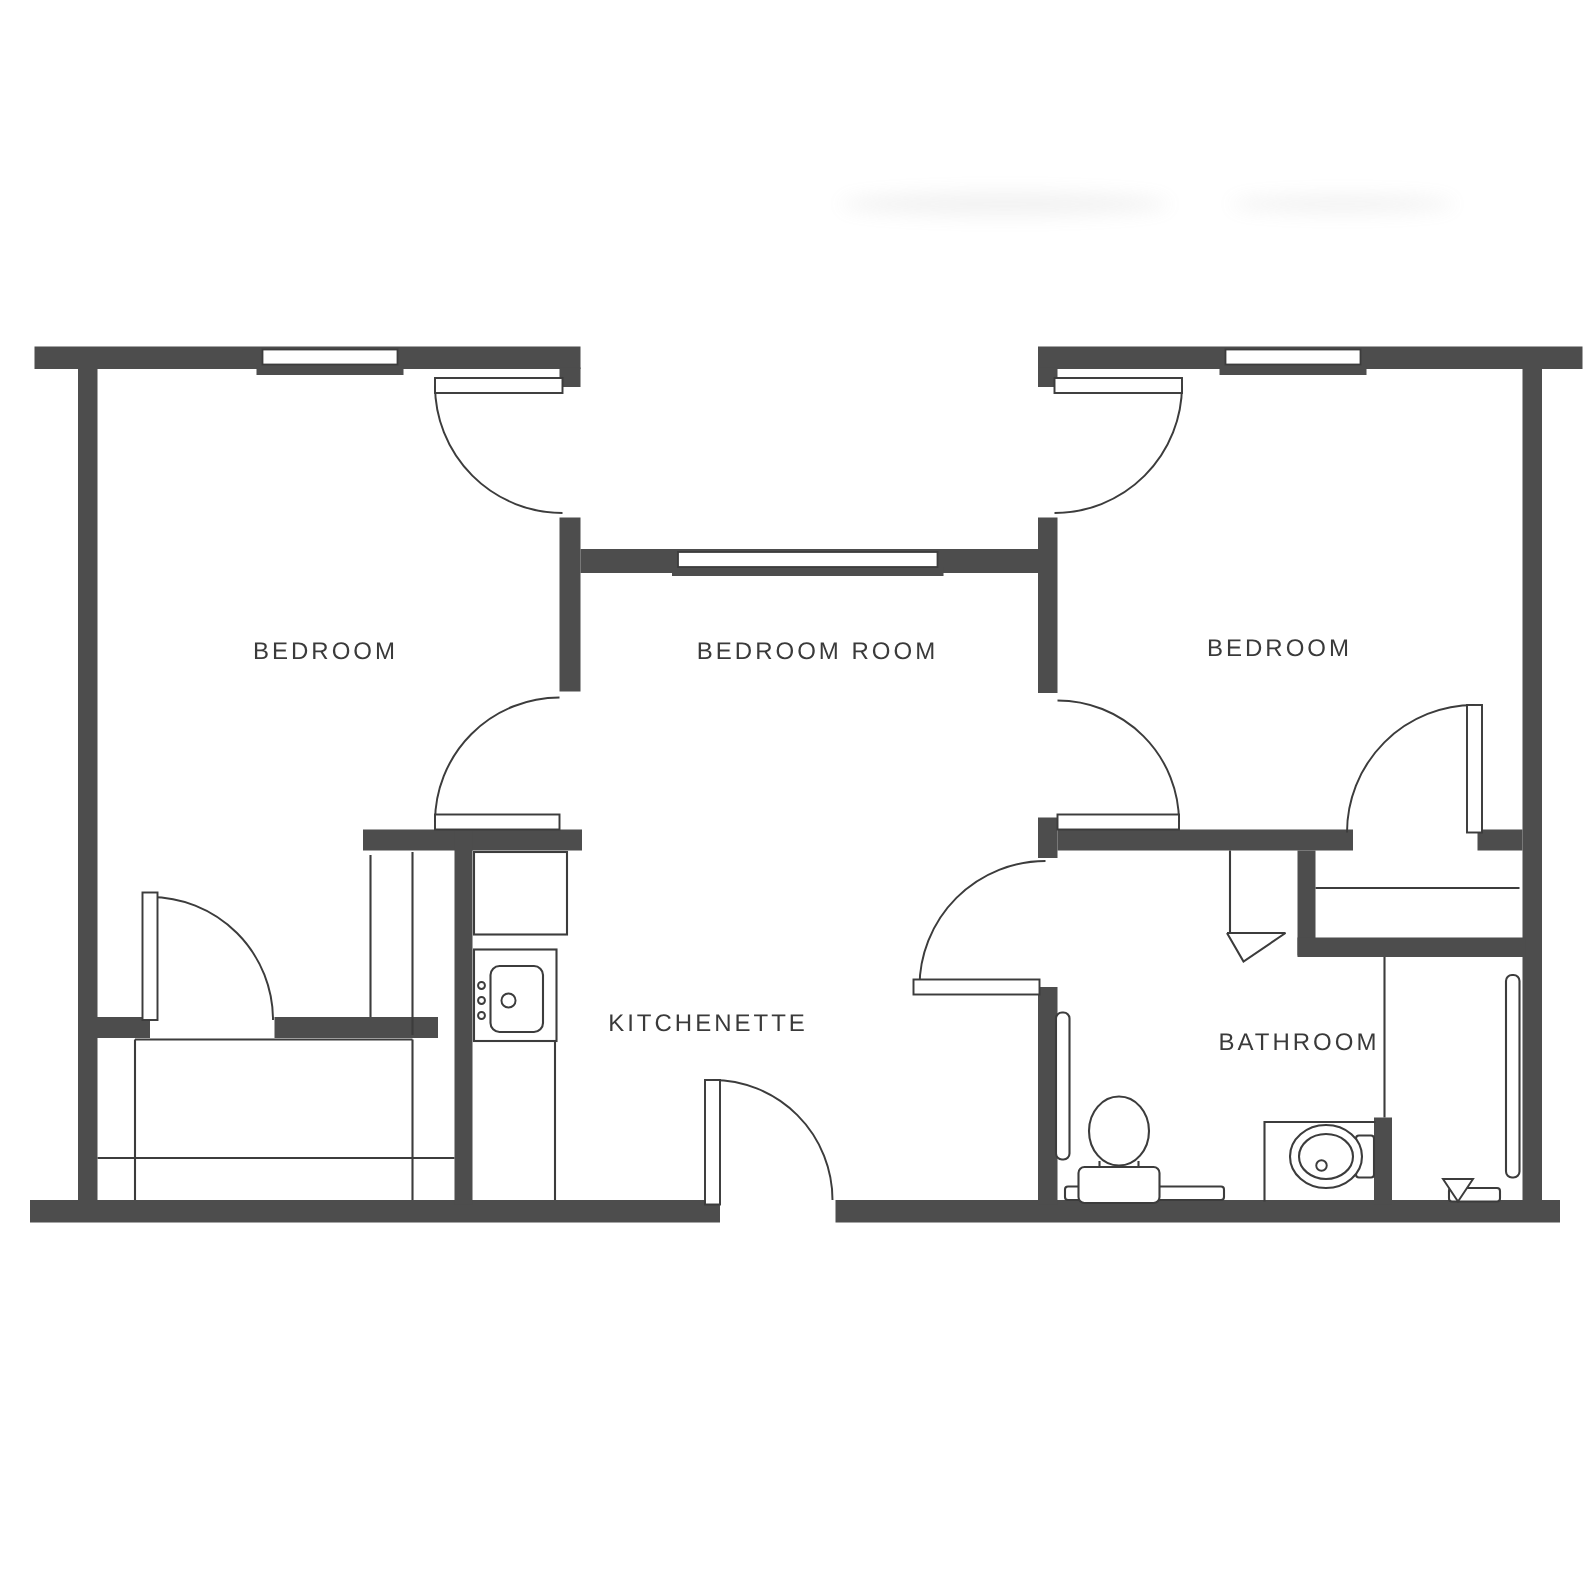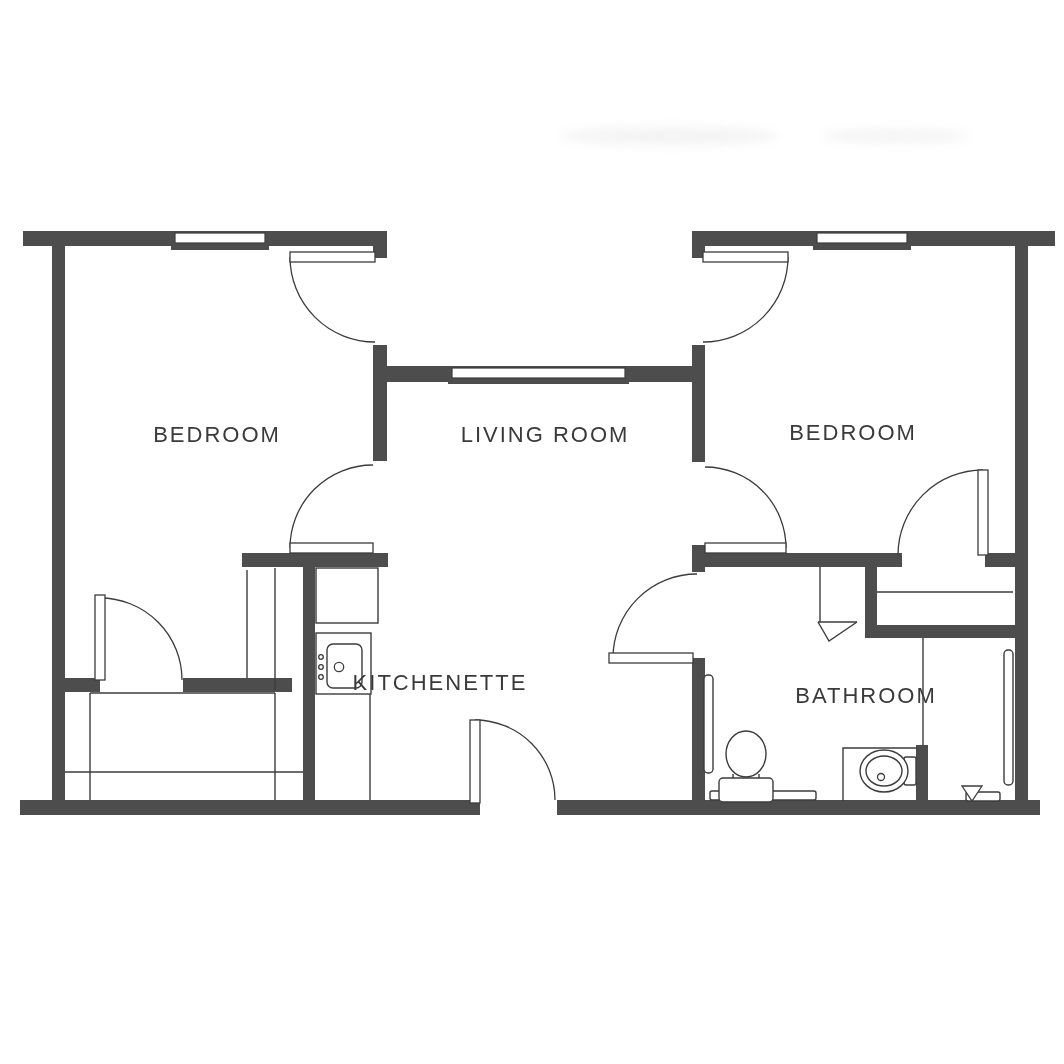--- a/index.html
+++ b/index.html
@@ -1,20 +1,20 @@
 <!DOCTYPE html>
 <html><head>
 <meta charset="utf-8">
 <style>
   html,body{margin:0;padding:0;background:#ffffff;}
   .stage{position:relative;width:1064px;height:1064px;background:#ffffff;overflow:hidden;
          font-family:"Liberation Sans", sans-serif;}
   svg{position:absolute;left:0;top:0;}
   .room-label{position:absolute;transform:translate(-50%,-50%);
-    font-size:22px;font-weight:500;letter-spacing:2px;color:#3a3a3a;white-space:nowrap;}
+    font-size:16px;font-weight:500;letter-spacing:2px;color:#3a3a3a;white-space:nowrap;}
   .scan-artifact{position:absolute;background:#9a9a9a;opacity:.12;filter:blur(6px);border-radius:50%;}
   .sa1{left:560px;top:128px;width:220px;height:16px;}
   .sa2{left:820px;top:130px;width:150px;height:12px;}
 </style>
 </head>
 <body>
 
 <div class="stage">
   <div class="scan-artifact sa1"></div>
   <div class="scan-artifact sa2"></div>
@@ -95,17 +95,17 @@
       <rect x="978" y="470" width="10" height="85" fill="#ffffff" stroke="#3c3c3c" stroke-width="1.3"></rect>
       <path d="M 100.0 598.0 A 82 82 0 0 1 182.0 680.0" fill="none" stroke="#3c3c3c" stroke-width="1.3"></path>
       <rect x="95" y="595" width="10" height="85" fill="#ffffff" stroke="#3c3c3c" stroke-width="1.3"></rect>
       <path d="M 475.0 720.0 A 80 80 0 0 1 555.0 800.0" fill="none" stroke="#3c3c3c" stroke-width="1.3"></path>
       <rect x="470" y="720" width="10" height="83" fill="#ffffff" stroke="#3c3c3c" stroke-width="1.3"></rect>
       <path d="M 697.0 574.0 A 84 84 0 0 0 613.0 658.0" fill="none" stroke="#3c3c3c" stroke-width="1.3"></path>
       <rect x="609" y="653" width="84" height="10" fill="#ffffff" stroke="#3c3c3c" stroke-width="1.3"></rect>
     </svg>
 
   <div class="room-label" style="left: 217px; top: 435px;">BEDROOM</div>
-  <div class="room-label" style="left: 545px; top: 435px;">LIVING ROOM</div>
+  <div class="room-label" style="left: 545px; top: 435px;">BEDROOM ROOM</div>
   <div class="room-label" style="left: 853px; top: 433px;">BEDROOM</div>
-  <div class="room-label" style="left: 440px; top: 683px;">KITCHENETTE</div>
+  <div class="room-label" style="left: 472px; top: 683px;">KITCHENETTE</div>
   <div class="room-label" style="left: 866px; top: 696px;">BATHROOM</div>
 </div>
 
 </body></html>

